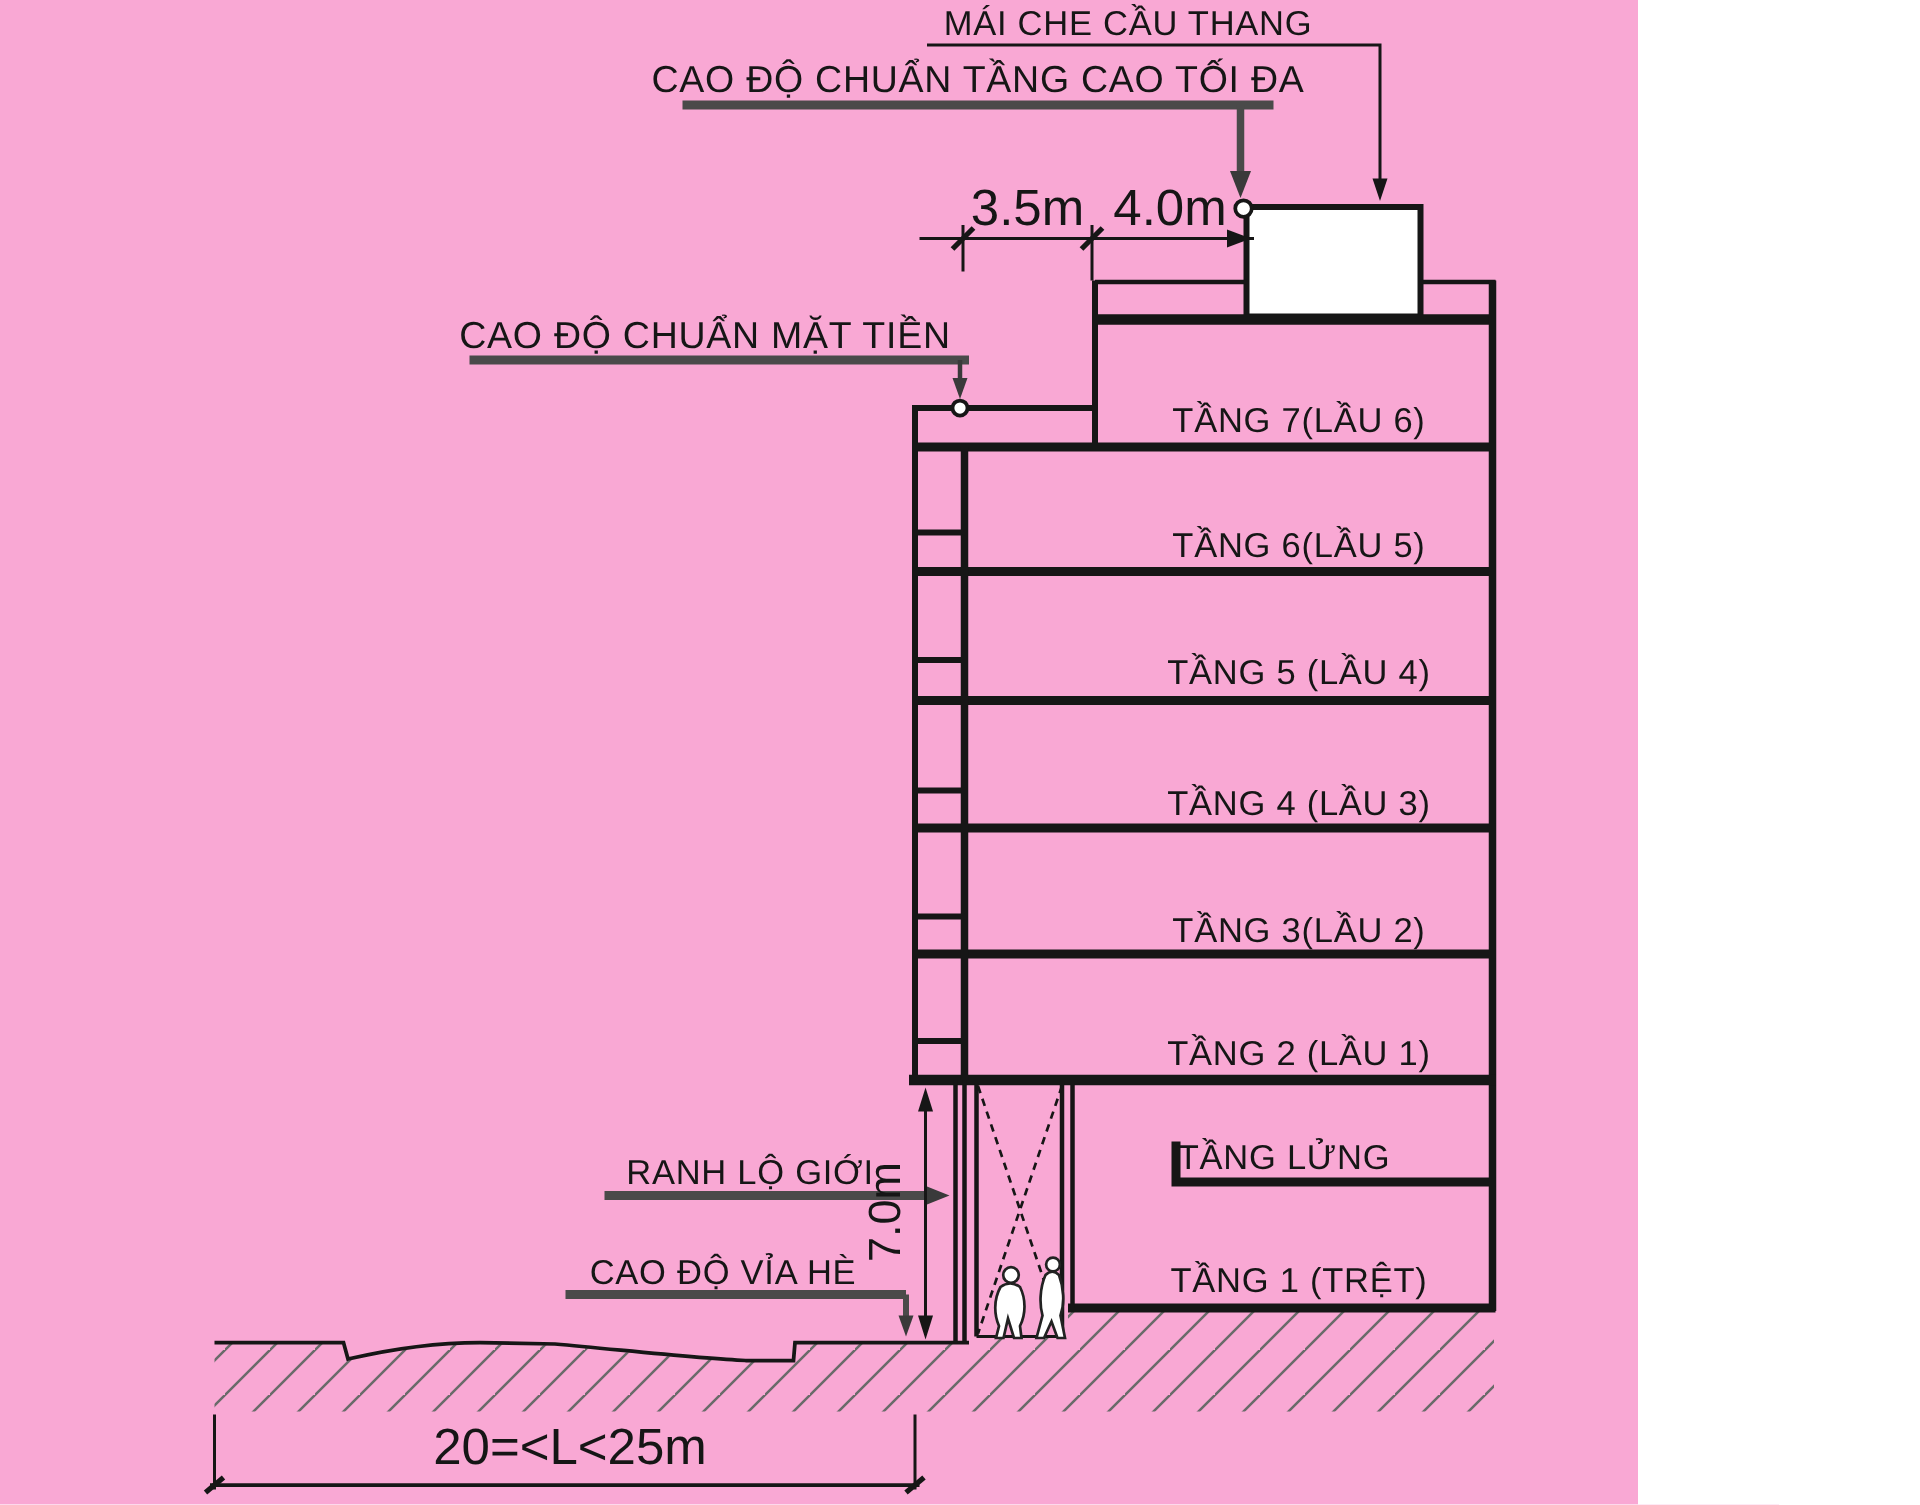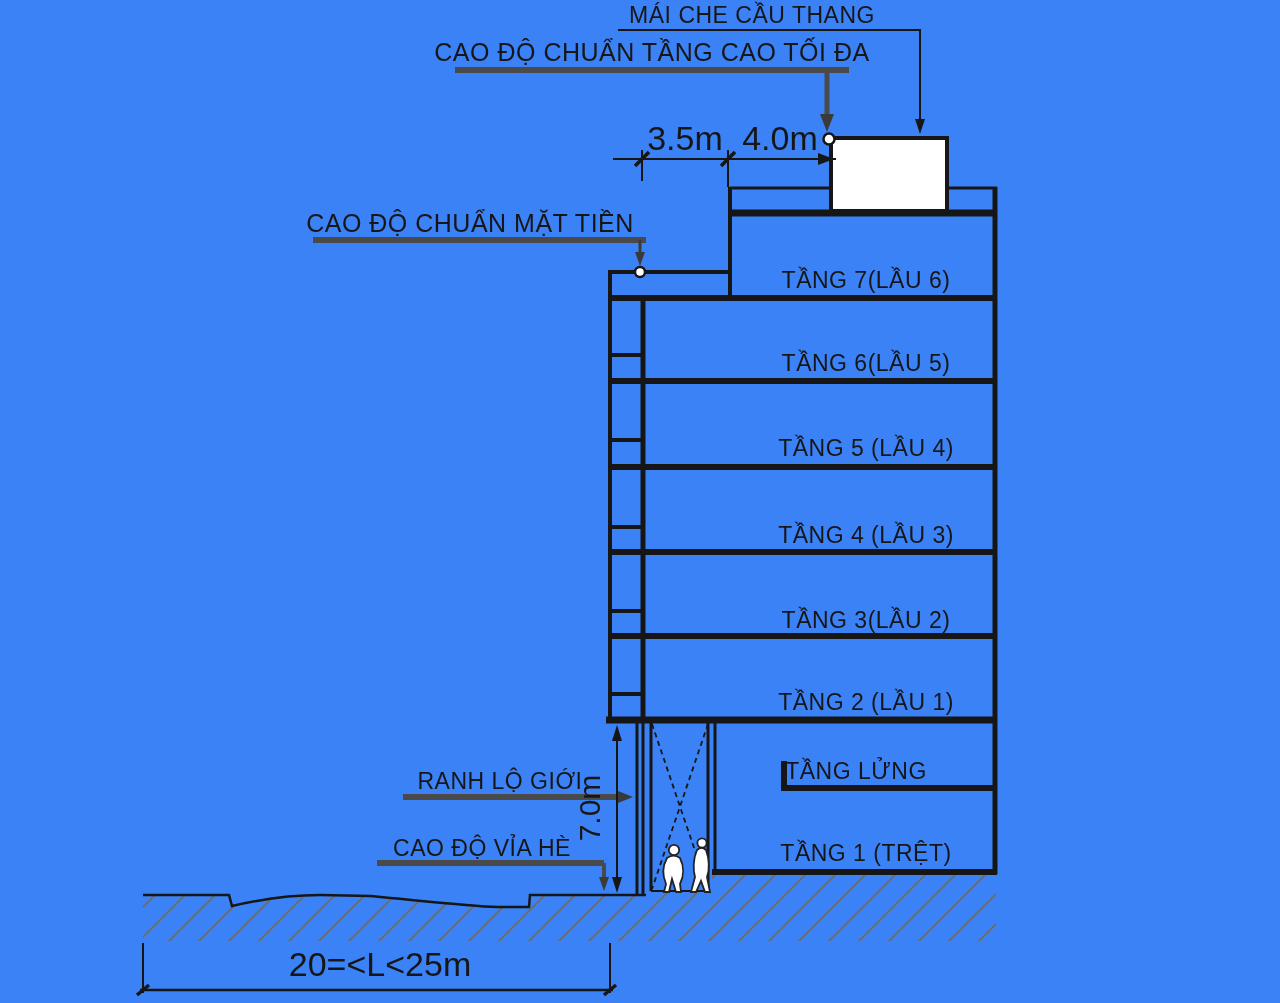--- a/index.html
+++ b/index.html
@@ -1,17 +1,17 @@
 <!DOCTYPE html>
 <html><head>
 <meta charset="utf-8">
 <style>
   html,body{margin:0;padding:0;background:#ffffff;}
   body{font-family:"Liberation Sans","DejaVu Sans",sans-serif;}
-  .stage{position:relative;width:1280px;height:1003px;background:#3b82f6;overflow:hidden;}
+  .stage{position:relative;width:1092px;height:1003px;background:#f9a8d4;overflow:hidden;}
   svg{display:block;}
   text{fill:#161616;letter-spacing:0.5px;}
   .lbl{font-size:25px;}
   .lbl-sm{font-size:23px;}
   .floor{font-size:23px;}
   .dim-big{font-size:34px;letter-spacing:0px;}
   .dim-mid{font-size:30px;letter-spacing:0px;}
 </style>
 </head>
 <body>

